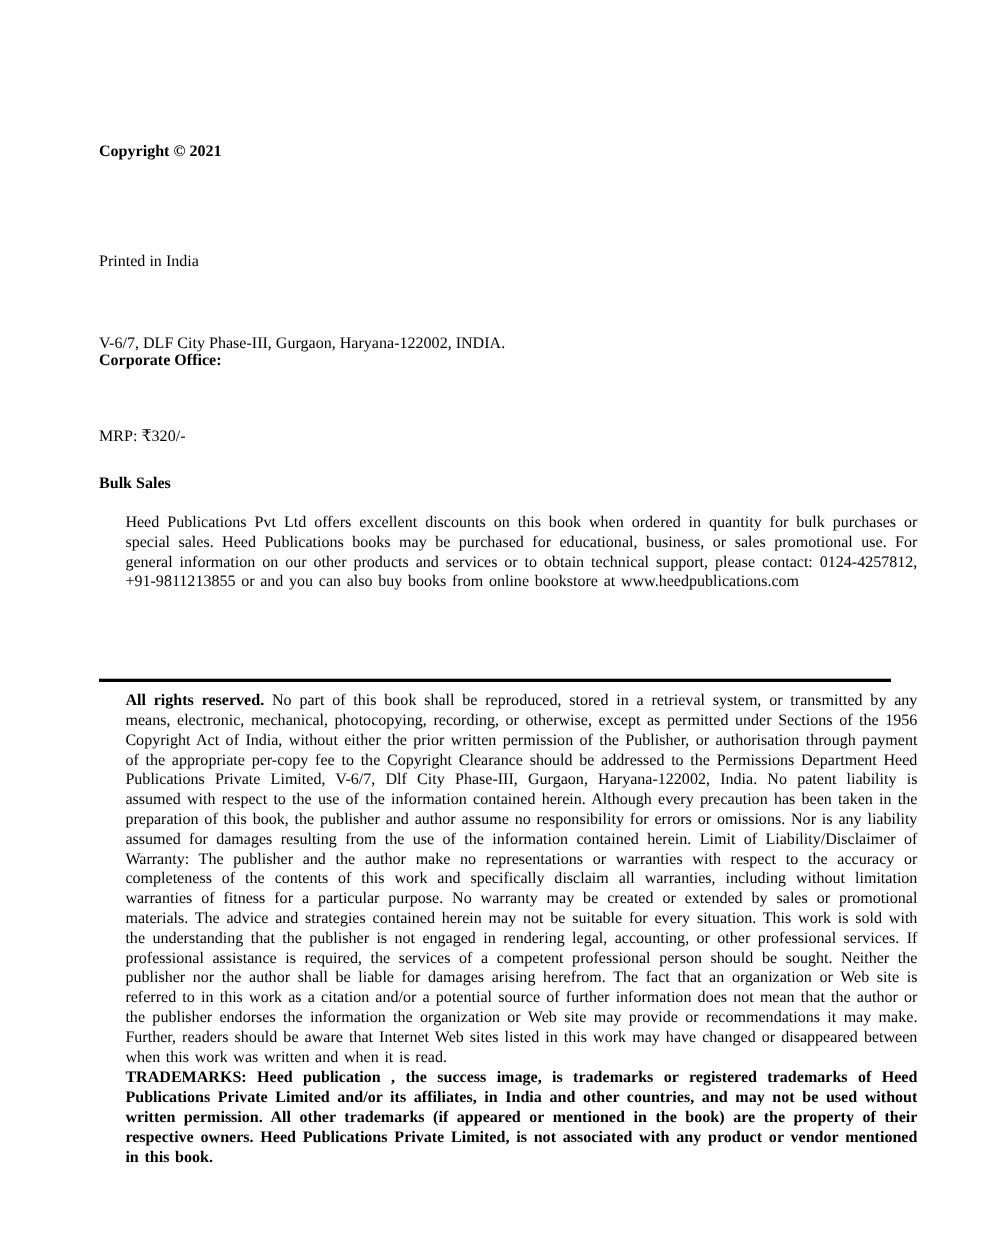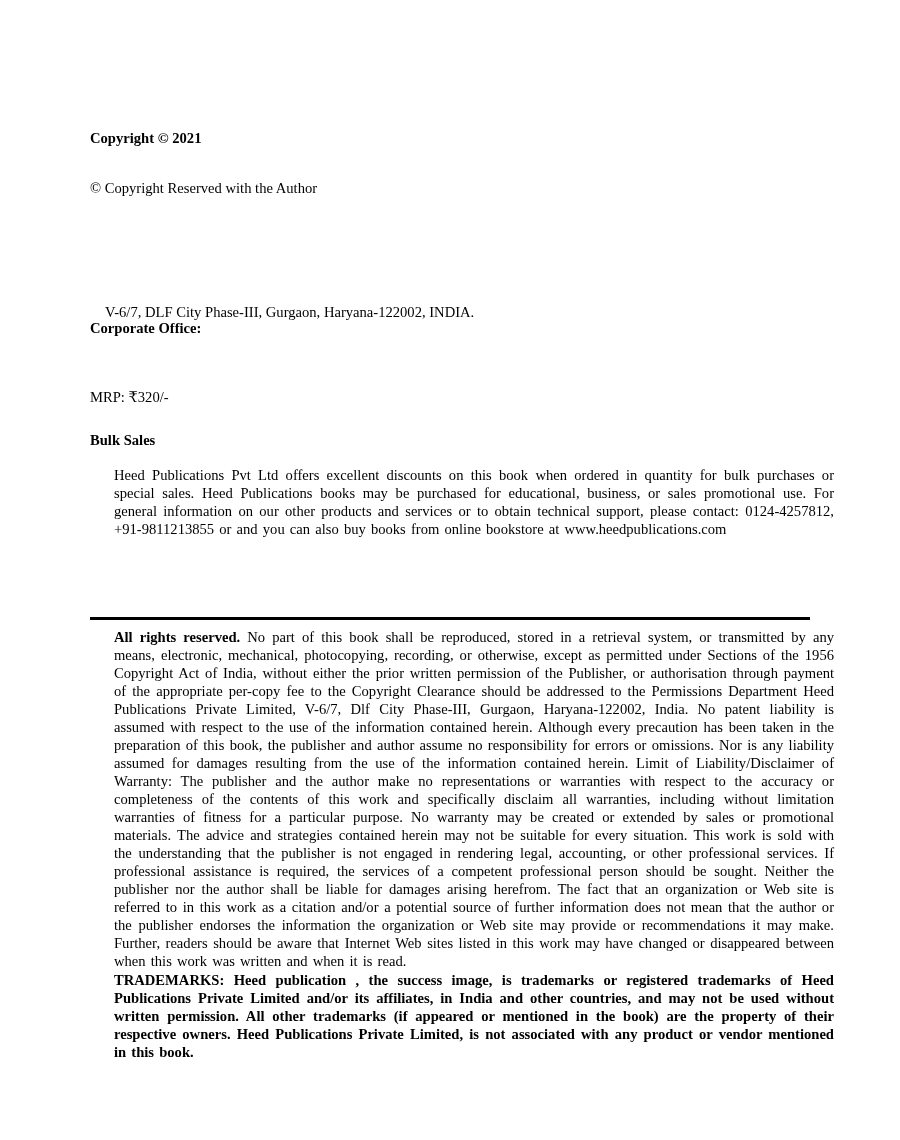--- a/index.html
+++ b/index.html
@@ -36,38 +36,38 @@
     left: 90px;
     width: 720px;
     height: 2.5px;
     background: #000000;
   }
   
   .y-copyright   { top: 129px; }
   .y-reserved    { top: 179px; }
   .y-printed     { top: 229px; }
   .y-corp-head   { top: 283px; margin-top: 36px; }
-  .y-corp-addr   { top: 303px; margin-left: 15px; }
+  .y-corp-addr   { top: 303px; }
   .y-corp-phone  { top: 323px; }
   .y-mrp         { top: 388px; }
   .y-bulk-head   { top: 431px; }
   .y-bulk-body   { top: 466px; }
   .y-rule        { top: 617px; }
   .y-rights      { top: 628px; }
   .y-trademarks  { top: 971px; font-weight: bold; }
 </style>
 </head>
 <body>
 
 <div class="page">
 
   <p class="block bold y-copyright">Copyright © 2021</p>
 
-  <p class="block y-reserved">© Copyright Reserved with the Author</p>
 
+  <p class="block y-printed">Printed in India</p>
 
   <p class="block bold y-corp-head">Corporate Office:</p>
 
   <p class="block y-corp-addr">V-6/7, DLF City Phase-III,  Gurgaon, Haryana-122002,  INDIA.</p>
 
 
   <p class="block y-mrp">MRP: ₹320/-</p>
 
   <p class="block bold y-bulk-head">Bulk Sales</p>
 

